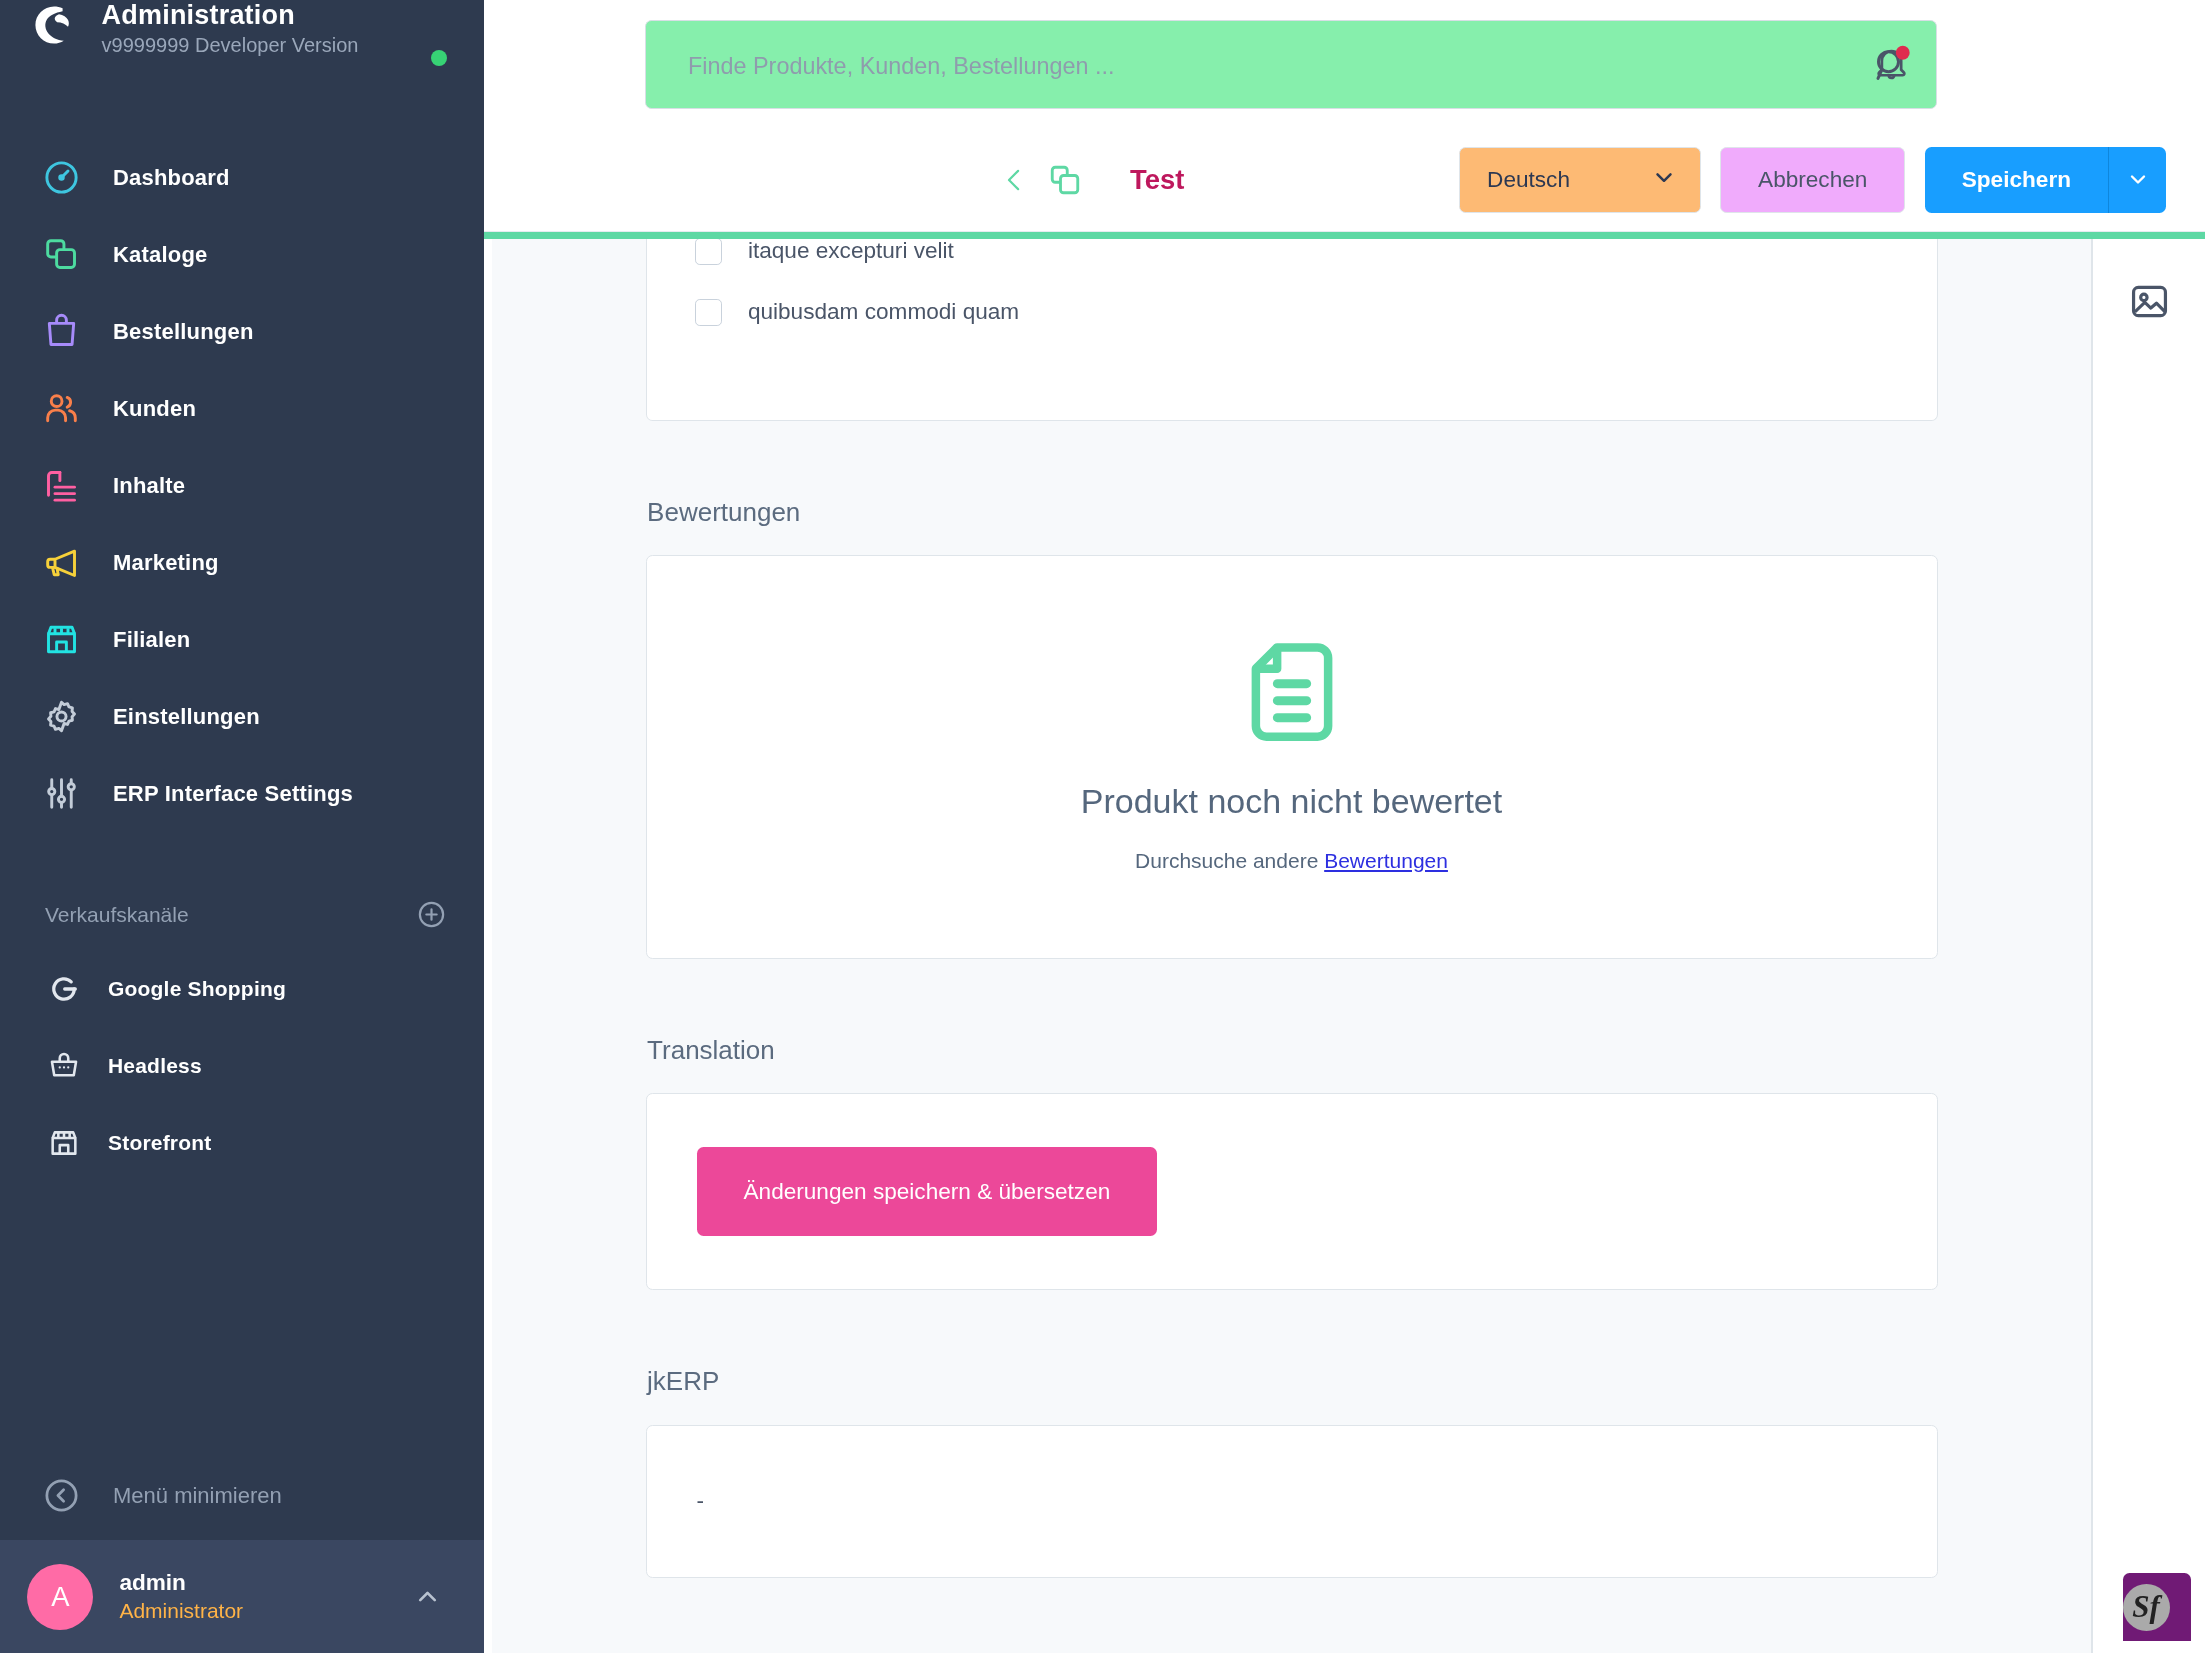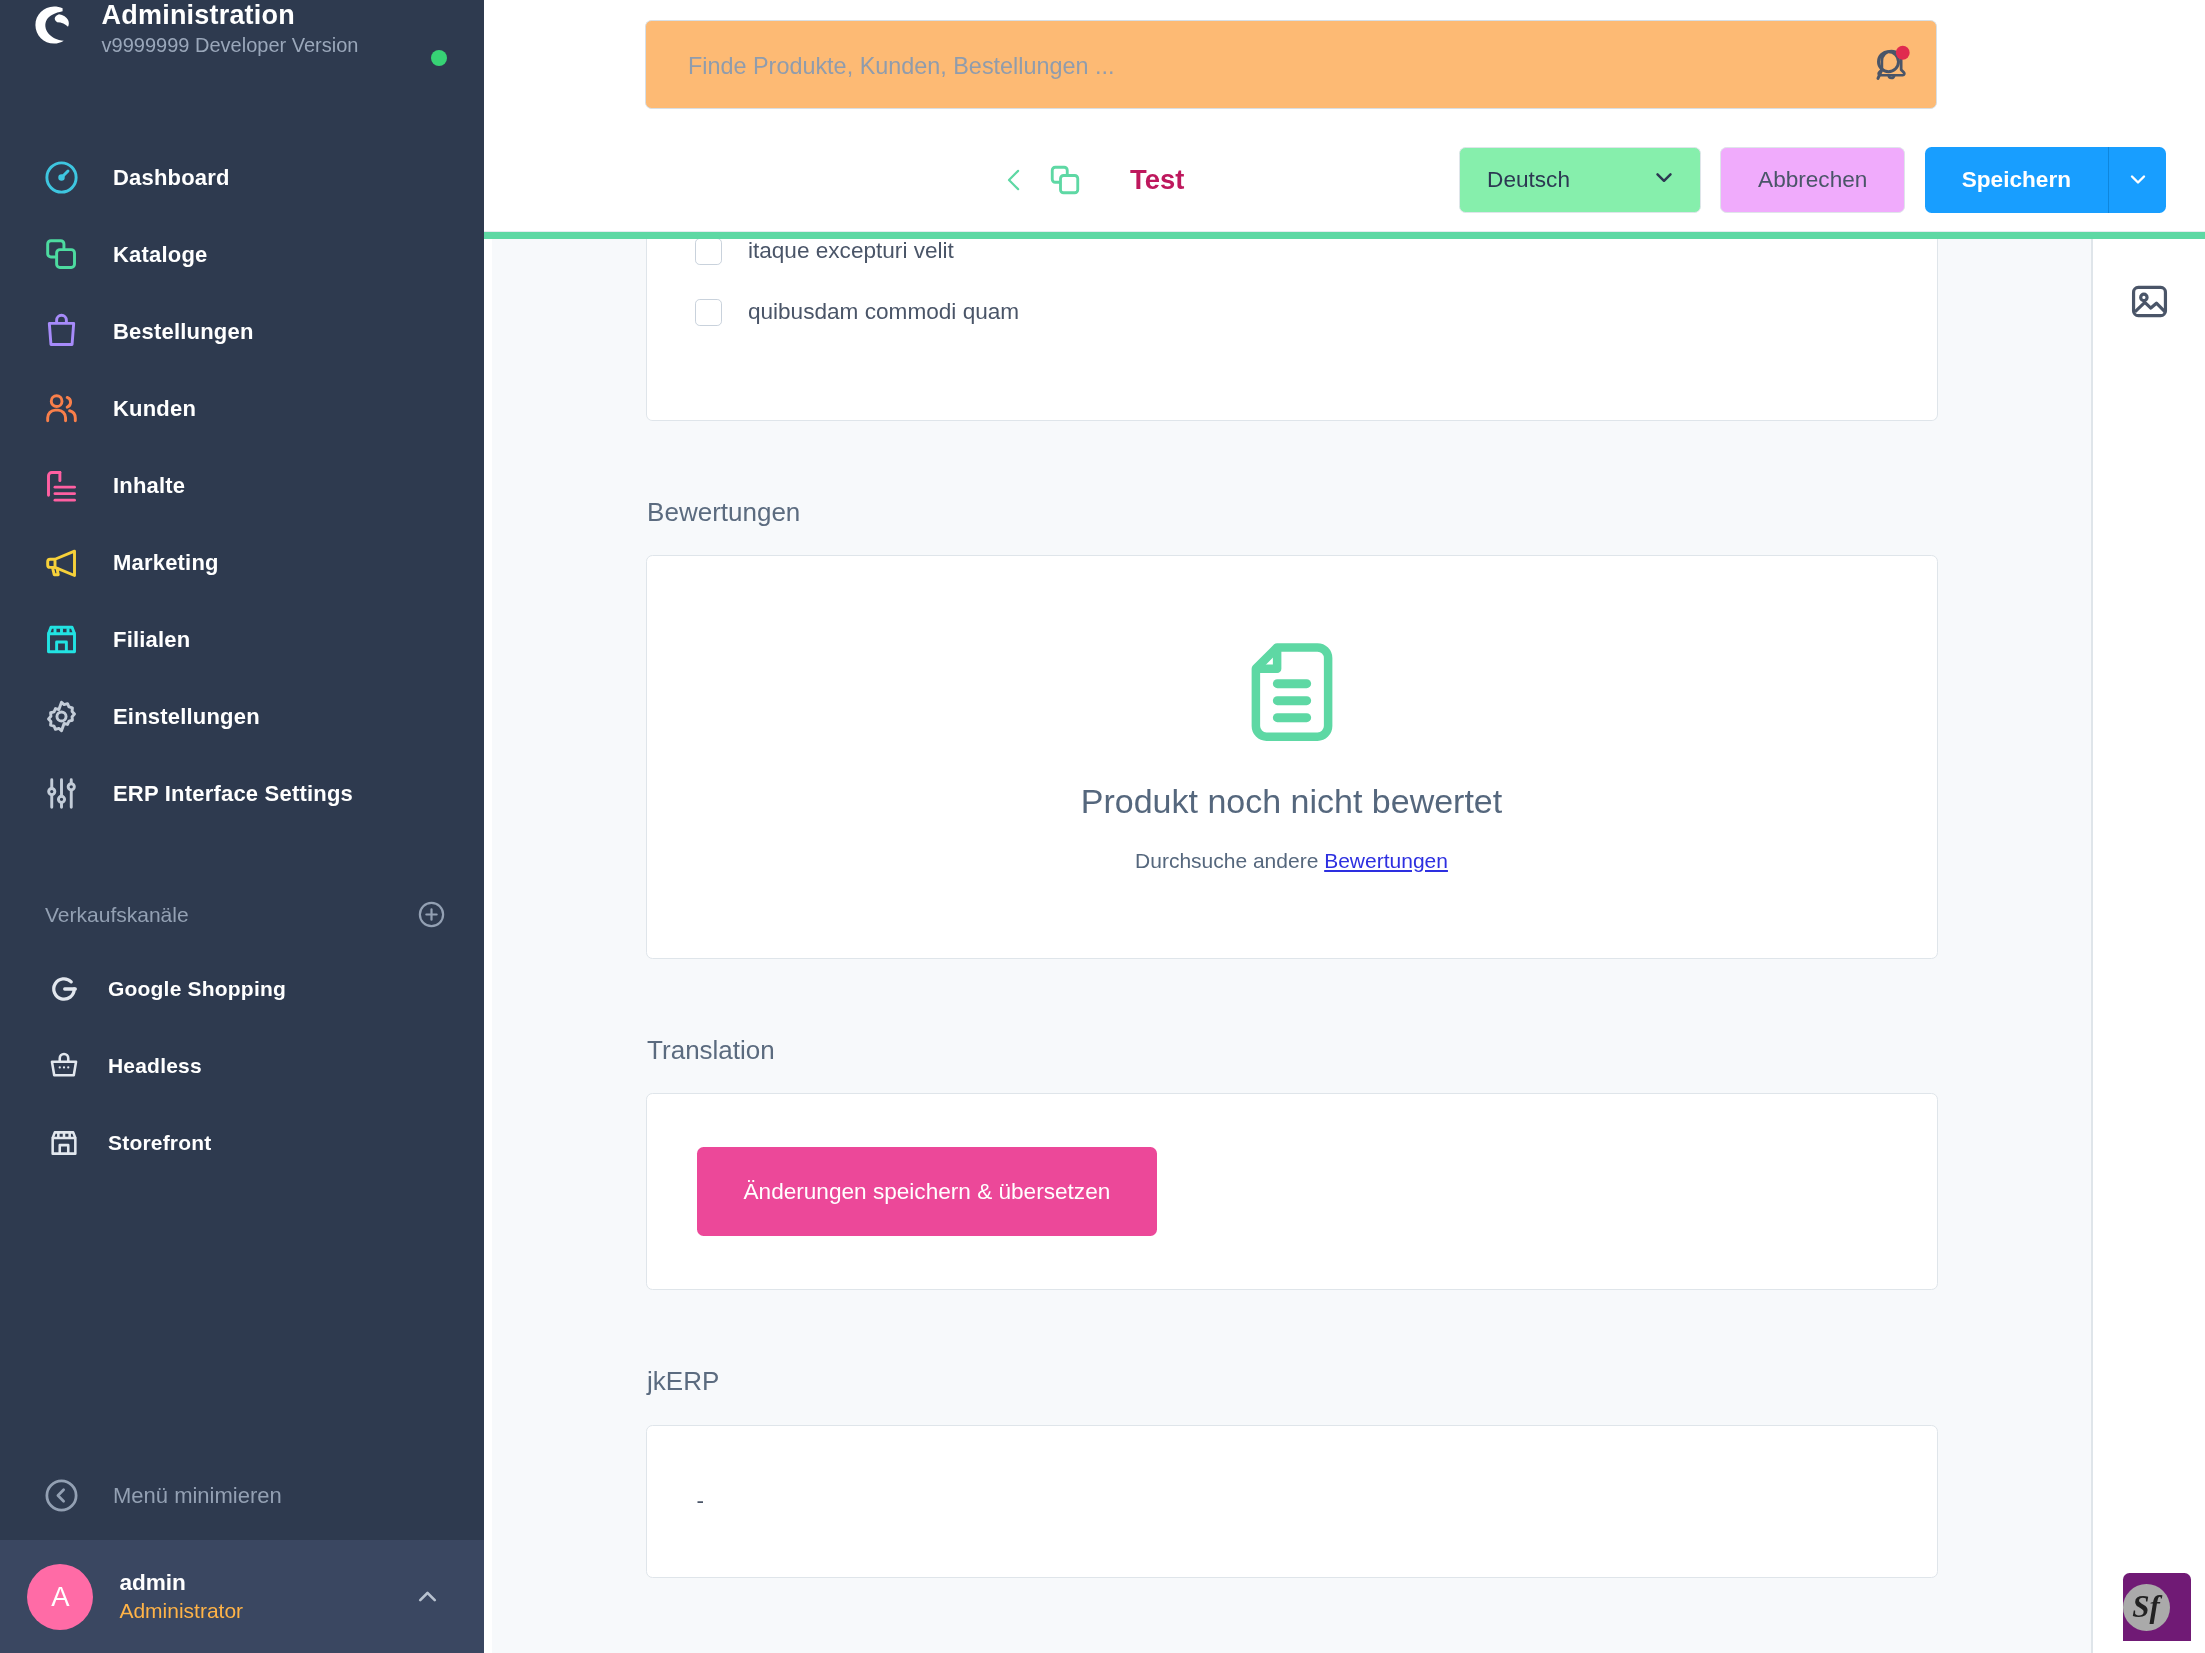--- a/index.html
+++ b/index.html
@@ -94,21 +94,21 @@
   .search-wrap {
     position: relative;
     width: 1292px; height: 89px;
     margin-left: 0;
   }
   .search-input {
     width: 100%; height: 100%;
     border: 1.6px solid #d8dfe5; border-radius: 6.5px;
     padding: 4px 89px 0 42px;
     font-size: 23.4px; font-family: "Liberation Sans", sans-serif;
-    color: #4a5568; background: #fdba74; outline: none;
+    color: #4a5568; background: #86efac; outline: none;
   }
   .search-input::placeholder { color: #8f9cad; }
   .search-btn {
     position: absolute; right: 24px; top: 50%; transform: translateY(-50%);
     width: 44px; height: 44px; background: none; border: none; cursor: pointer;
     display: flex; align-items: center; justify-content: center;
   }
   .notif {
     position: absolute; right: 291px; top: 50%; transform: translateY(-50%);
     width: 45px; height: 52px; cursor: pointer;
@@ -125,21 +125,21 @@
   .sb-back { position: absolute; left: 517px; top: 50%; transform: translateY(-50%); width: 27.4px; height: 36px; cursor:pointer; }
   .sb-dup  { position: absolute; left: 563px; top: 50%; transform: translateY(-50%); width: 36px; height: 36px; cursor:pointer; }
   .smartbar-title {
     position: absolute; left: 646px; top: 50%; transform: translateY(-50%);
     font-size: 27.4px; color: #be185d; font-weight: bold;
   }
   .smartbar-actions { margin-left: auto; display: flex; align-items: center; gap: 19.4px; }
 
   .lang-select {
     width: 242px; height: 66px;
-    border: 1.6px solid #dfe5ea; border-radius: 6.5px; background: #86efac;
+    border: 1.6px solid #dfe5ea; border-radius: 6.5px; background: #fdba74;
     display: flex; align-items: center; justify-content: space-between;
     padding: 0 22.6px 0 27.4px; cursor: pointer;
   }
   .lang-select span { font-size: 22.6px; color: #2c3852; }
   .btn-cancel {
     height: 66px; padding: 0 37px;
     border: 1.6px solid #dfe5ea; border-radius: 6.5px; background: #f0abfc;
     font-size: 22.6px; color: #4a5568; cursor: pointer;
     font-family: "Liberation Sans", sans-serif;
   }

